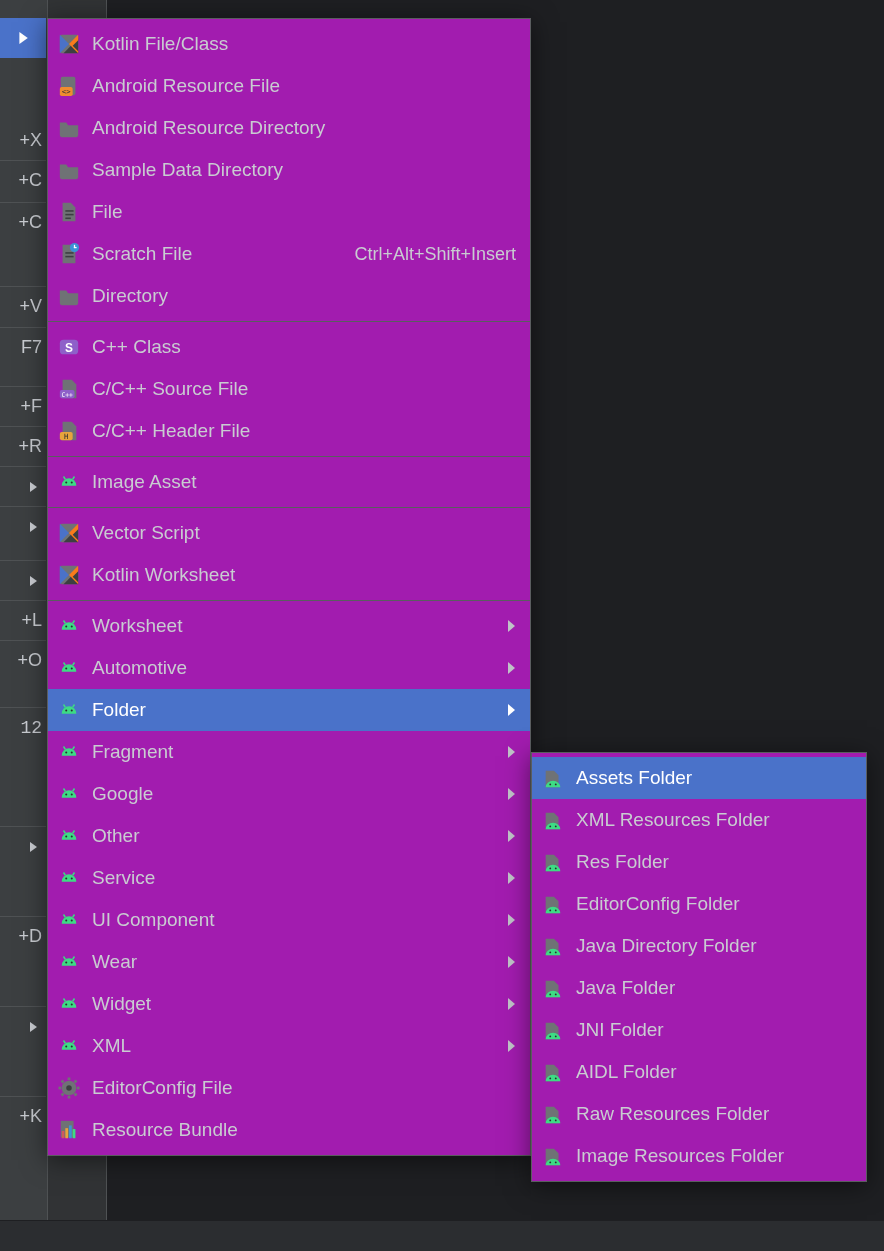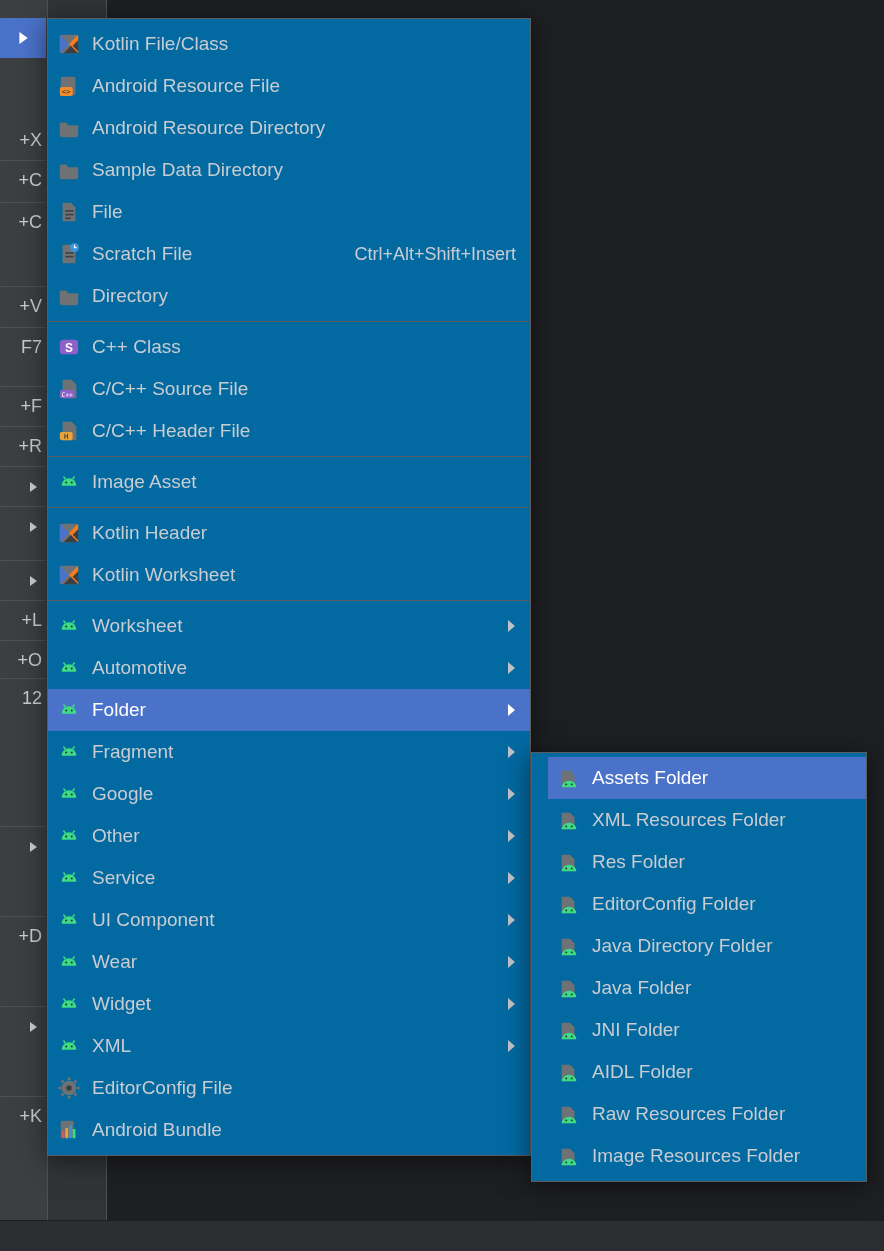--- a/index.html
+++ b/index.html
@@ -32,21 +32,21 @@
     background:#4a72c9;
     display:flex;align-items:center;justify-content:center;
   }
   .sel-row svg{width:12px;height:12px;}
   .hc .tri{margin-left:auto;padding-right:4px;}
   .hc svg{width:10px;height:10px;}
 
   
   .menu{
     position:absolute;
-    background:#0369a1;
+    background:#a21caf;
     border:1px solid #5a5d5f;
     box-shadow:0 4px 24px rgba(0,0,0,.5);
     box-sizing:border-box;
     padding:4px 0;
   }
   .menu .item{
     display:flex;align-items:center;
     height:42px;padding:0 14px 0 10px;
     gap:12px;cursor:default;
     position:relative;
@@ -55,21 +55,21 @@
   .menu .item .lbl{flex:0 0 auto;}
   .menu .item .sc{margin-left:auto;font-size:18px;color:#c9ccd1;}
   .menu .item .sub{margin-left:auto;display:flex;align-items:center;}
   .menu .item .sub svg{width:10px;height:12px;}
   .menu .sep{height:0;border-top:1px solid #5a5d5f;margin:4px 0;}
 
   
   .ico{width:22px;height:22px;display:flex;align-items:center;justify-content:center;flex:0 0 22px;}
 
   #menu1{left:47px;top:18px;width:484px;}
-  #menu2{left:531px;top:752px;width:336px;padding-left:16px;}
+  #menu2{left:531px;top:752px;width:336px;}
 
   .bottom-strip{
     position:absolute;left:0;bottom:0;width:884px;height:30px;
     background:#2b2d30;border-top:1px solid #1e1f22;
   }
   .gutter{position:absolute;left:46px;top:0;width:60px;height:1221px;
     background:#313335;border-right:1px solid #4f5254;}
 </style>
 </head>
 <body>
@@ -119,21 +119,21 @@
         <span class="tri"><svg viewBox="0 0 10 10">
             <path d="M2 0 L9 5 L2 10 Z" fill="#c9ccd1"></path>
           </svg></span>
       </div>
       <div class="hc" style="top: 600px;">
         <span>+L</span>
       </div>
       <div class="hc" style="top: 640px;">
         <span>+O</span>
       </div>
-      <div class="hc" style="top: 678px;">
+      <div class="hc" style="top: 707px; font-family: Liberation Mono, monospace;">
         <span>12</span>
       </div>
       <div class="hc" style="top: 826px;">
         <span class="tri"><svg viewBox="0 0 10 10">
             <path d="M2 0 L9 5 L2 10 Z" fill="#c9ccd1"></path>
           </svg></span>
       </div>
       <div class="hc" style="top: 916px;">
         <span>+D</span>
       </div>
@@ -265,21 +265,21 @@
     <div class="sep"></div>
     <div class="item">
       <span class="ico">
         <svg viewBox="0 0 24 24" width="22" height="22">
         <rect x="2" y="2" width="20" height="20" rx="2" fill="#6f7275"></rect>
         <path d="M6 22 L22 6 L22 22 Z" fill="#3c3f41"></path>
         <path d="M12 12 L22 2 L22 8 L16 14 L22 20 L22 22 L12 12 Z" fill="#f97b1b"></path>
         <path d="M2 22 L12 12 L2 2 Z" fill="#4a72c9"></path>
         </svg>
       </span>
-      <span class="lbl">Kotlin Header</span>
+      <span class="lbl">Vector Script</span>
     </div>
     <div class="item">
       <span class="ico">
         <svg viewBox="0 0 24 24" width="22" height="22">
         <rect x="2" y="2" width="20" height="20" rx="2" fill="#6f7275"></rect>
         <path d="M6 22 L22 6 L22 22 Z" fill="#3c3f41"></path>
         <path d="M12 12 L22 2 L22 8 L16 14 L22 20 L22 22 L12 12 Z" fill="#f97b1b"></path>
         <path d="M2 22 L12 12 L2 2 Z" fill="#4a72c9"></path>
         </svg>
       </span>
@@ -493,21 +493,21 @@
     <div class="item">
       <span class="ico">
         <svg viewBox="0 0 24 24" width="22" height="22">
         <rect x="3" y="2" width="14" height="18" fill="#6f7275"></rect>
         <rect x="4" y="13" width="3" height="8" fill="#d05b5b"></rect>
         <rect x="8" y="10" width="3" height="11" fill="#e7a43c"></rect>
         <rect x="12" y="7" width="3" height="14" fill="#3c93d6"></rect>
         <rect x="16" y="11" width="3" height="10" fill="#3ddc84"></rect>
         </svg>
       </span>
-      <span class="lbl">Android Bundle</span>
+      <span class="lbl">Resource Bundle</span>
     </div>
   </div>
 
 <div id="menu2" class="menu">
     <div class="item selected">
       <span class="ico">
         <svg viewBox="0 0 24 24" width="22" height="22">
         <path d="M4 4 h9 l5 5 v13 H4 Z" fill="#6f7275"></path>
         <path d="M4 22 a8 7 0 0 1 16 0 Z" fill="#3ddc84"></path>
         <circle cx="9" cy="19" r="1" fill="#2b2d30"></circle>

